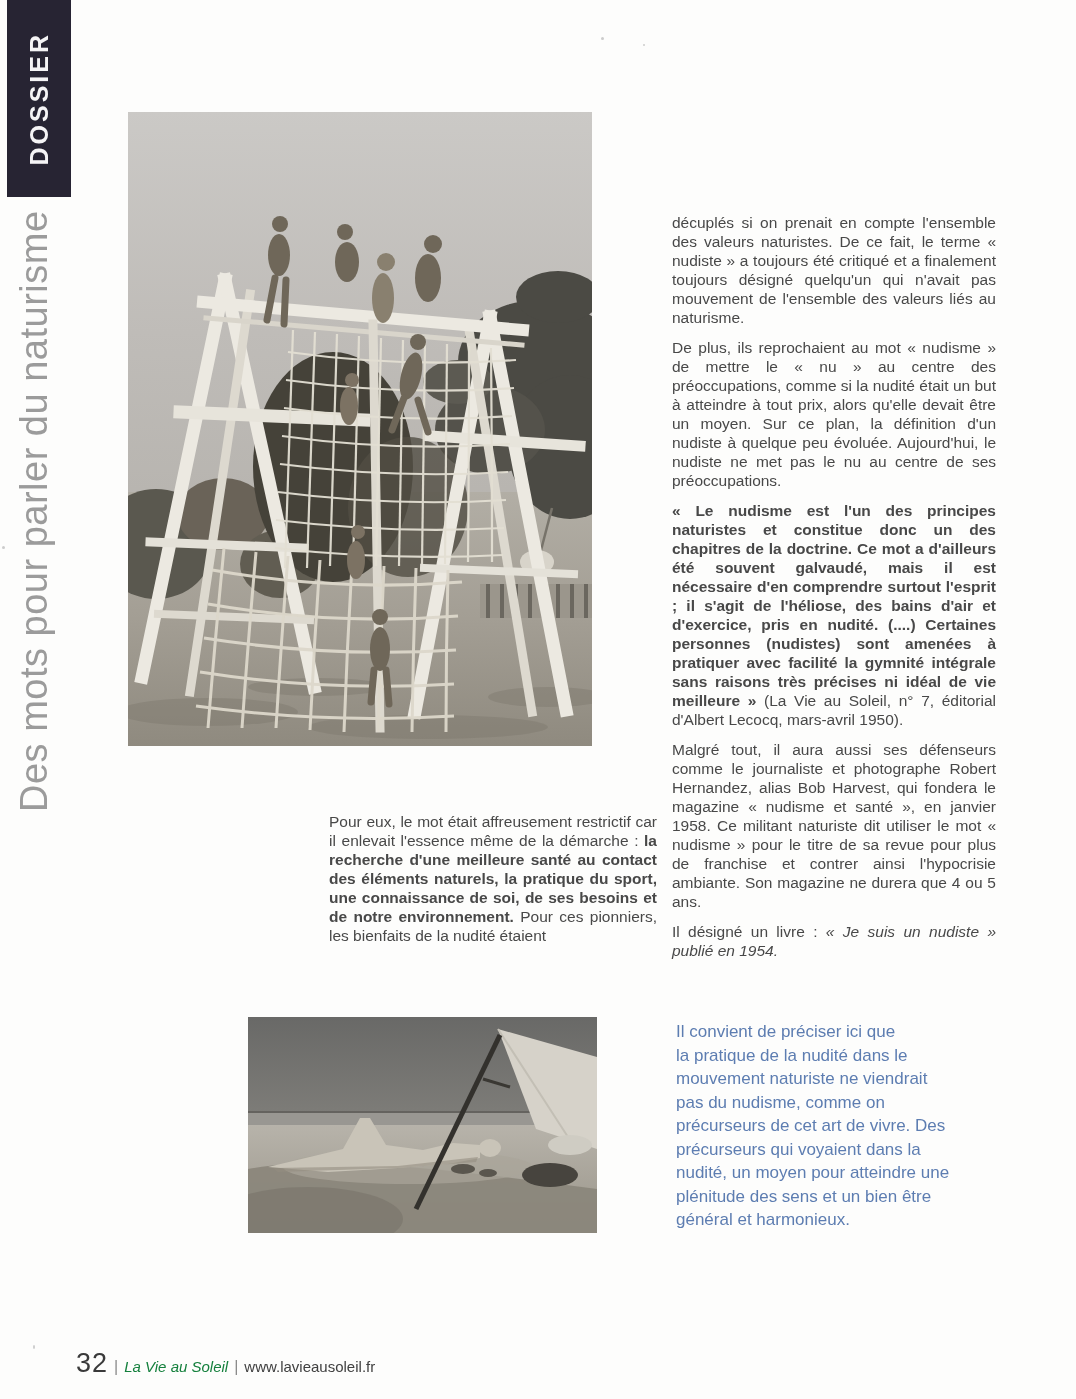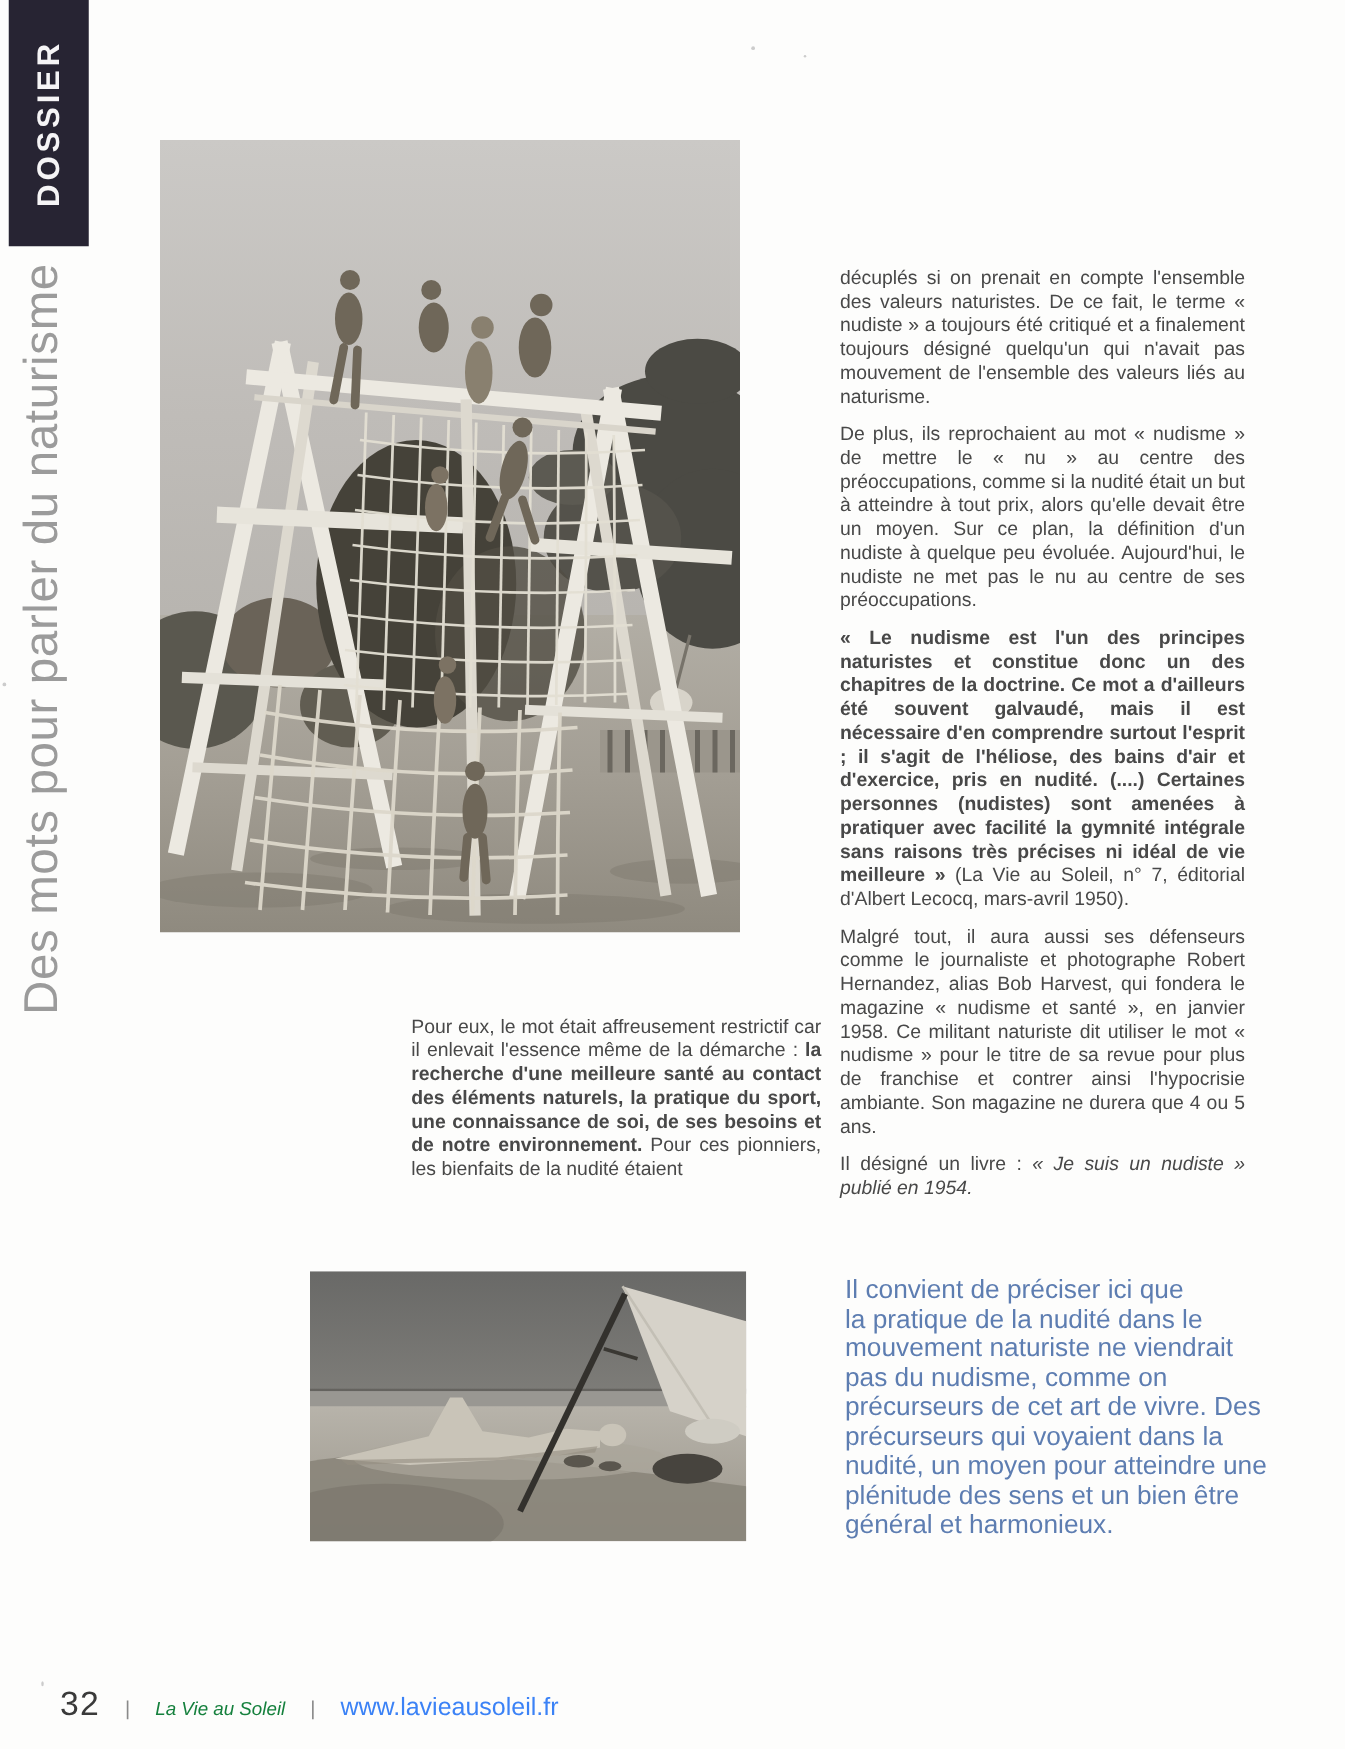--- a/index.html
+++ b/index.html
@@ -39,32 +39,32 @@
   .copy p{margin:0 0 11px 0;}
   .copy p:last-child{margin-bottom:0;}
   .bi{font-weight:bold;}
   .it{font-style:italic;}
   .left-para{position:absolute;left:329px;top:812px;width:328px;}
   .right-col{position:absolute;left:672px;top:213px;width:324px;}
 
   
   .blue-note{
     position:absolute;left:676px;top:1020px;width:340px;
-    color:#5d7db1;font-size:21px;line-height:23.5px;font-weight:400;
+    color:#5d7db1;font-size:17px;line-height:23.5px;font-weight:400;
   }
 
   
   .footer{
-    position:absolute;left:48px;top:1348px;display:flex;align-items:baseline;gap:20px;
+    position:absolute;left:76px;top:1348px;display:flex;align-items:baseline;gap:6px;
     color:#555;
   }
   .footer .pnum{font-size:27px;color:#3a3a3a;letter-spacing:1px;}
   .footer .sep{font-size:16px;color:#8a8a8a;font-weight:300;}
   .footer .mag{font-size:15px;font-style:italic;color:#15803d;}
-  .footer .url{font-size:20px;color:#3b82f6;}
+  .footer .url{font-size:15px;color:#404040;}
 
   
   .speck{position:absolute;background:#cccccc;border-radius:50%;}
 </style>
 </head>
 <body>
 
 <div class="page">
 
   <div class="dossier-tab">

